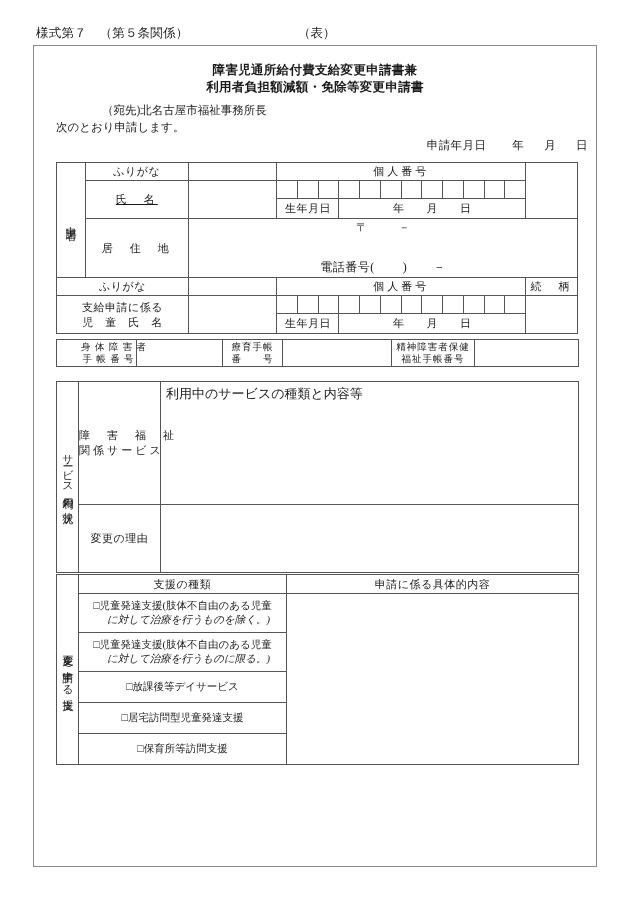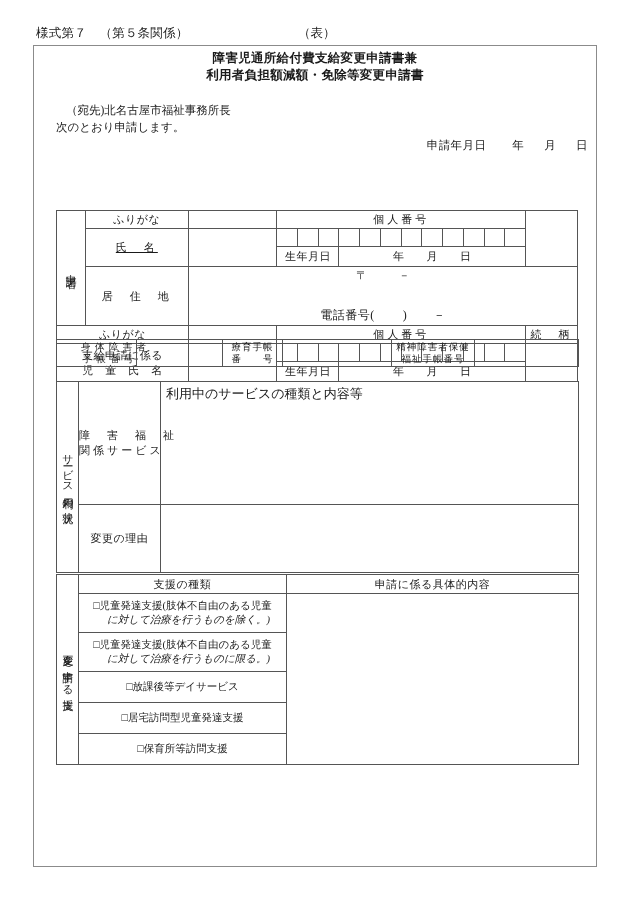--- a/index.html
+++ b/index.html
@@ -41,38 +41,38 @@
     top: 45px;
     width: 564px;
     height: 822px;
     border: 1px solid #8b8b8b;
     box-sizing: border-box;
   }
 
   .title {
     position: absolute;
     left: 0;
-    top: 4px;
+    top: 16px;
     width: 100%;
     text-align: center;
     font-size: 12.5px;
     line-height: 17px;
     font-weight: bold;
     letter-spacing: .3px;
   }
   .title .l2 { display:block; }
 
   .addressee {
     position: absolute;
     left: 32px;
     top: 56px;
     font-size: 11.5px;
     line-height: 17px;
   }
-  .addressee div { white-space: nowrap; }
+  .addressee div { white-space: nowrap; margin-left: 36px; }
   .addressee .l2 { margin-left: -10px; }
 
   .appdate {
     position: absolute;
     right: 8px;
     top: 92px;
     font-size: 11.5px;
     white-space: nowrap;
     letter-spacing: .4px;
   }
@@ -139,21 +139,21 @@
 
     <div class="addressee">
       <div>（宛先)北名古屋市福祉事務所長</div>
       <div class="l2">次のとおり申請します。</div>
     </div>
 
     <div class="appdate">
       <span>申請年月日</span><span class="sp1"></span><span>年</span><span class="sp2"></span><span>月</span><span class="sp3"></span><span>日</span>
     </div>
 
-    <table class="tbl" style="position:absolute; left:22px; top:116px; width:522px;margin-top:48px;">
+    <table class="tbl" style="position:absolute; left:22px; top:116px; width:522px;">
       <colgroup>
         <col style="width:22px">
         <col style="width:80px">
         <col style="width:27px">
         <col style="width:41px">
         <col style="width:16px">
         <col style="width:16px">
         <col style="width:16px">
         <col style="width:16px">
         <col style="width:16px">

